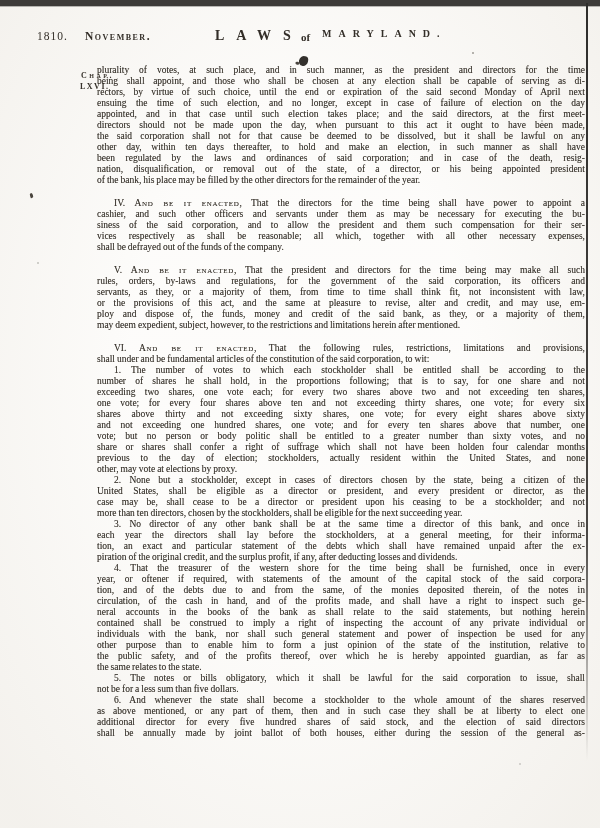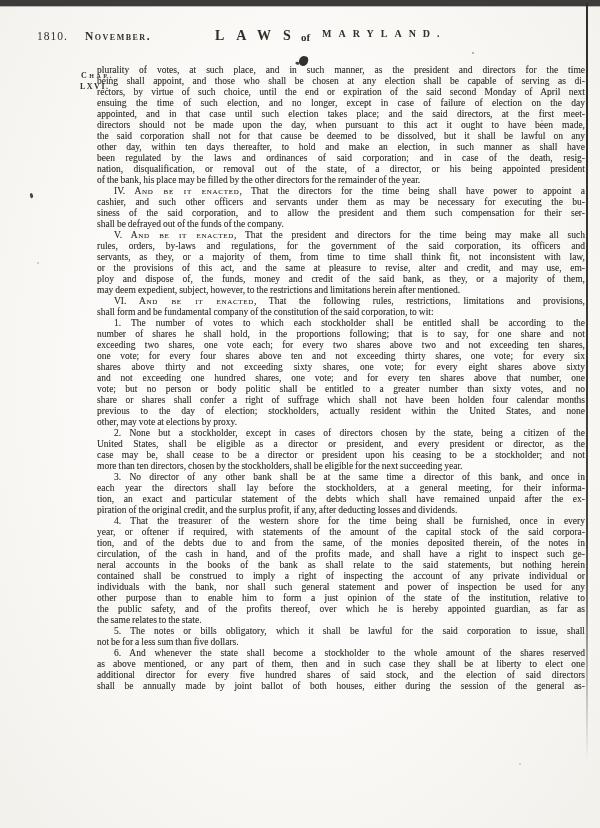--- a/index.html
+++ b/index.html
@@ -41,21 +41,21 @@
   .marginnote { position:absolute; left:33px; top:71px; width:56px; color:#37322b; }
   .chap    { font-size:8px; font-weight:bold; font-variant:small-caps; letter-spacing:2.5px;margin-left:48px; }
   .chapnum { font-size:8px; font-weight:bold; letter-spacing:1.5px; margin:2px 0 0 4px;padding-left:43px; }
 
   .bodytext {
     position:absolute; left:88px; top:65px; width:497px;
     font-size:9.5px; line-height:11px; word-spacing:-0.4px;
     color:#39342d;
     text-shadow: 0 0 0.4px rgba(45,40,34,0.45);
   }
-  .para.gap { }
+  .para.gap { margin-top:12px; }
   .para.indent .tline:first-child { text-indent:17px; }
   .tline { height:11px; overflow:hidden; text-align:justify; text-align-last:justify;padding-left:9px; }
   .tline.endline { text-align-last:left; }
   .sc { font-variant:small-caps; letter-spacing:0.7px; }
 
   .speck { position:absolute; border-radius:50%; background:rgba(70,65,58,0.5); }
   .s1 { left:30px;  top:193px; width:3px; height:5px; border-radius:50% 50% 50% 10%; transform:rotate(-20deg); background:#4a453e; }
   .s2 { left:472px; top:52px;  width:2px; height:2px; }
   .s3 { left:541px; top:120px; width:2px; height:1.5px; opacity:.6; }
   .s4 { left:37px;  top:262px; width:2px; height:2px; opacity:.6; }
@@ -94,33 +94,34 @@
         <div class="tline">the said corporation shall not for that cause be deemed to be dissolved, but it shall be lawful on any</div>
         <div class="tline">other day, within ten days thereafter, to hold and make an election, in such manner as shall have</div>
         <div class="tline">been regulated by the laws and ordinances of said corporation; and in case of the death, resig-</div>
         <div class="tline">nation, disqualification, or removal out of the state, of a director, or his being appointed president</div>
         <div class="tline endline">of the bank, his place may be filled by the other directors for the remainder of the year.</div>
       </div>
       <div class="para gap indent">
         <div class="tline">IV. <span class="sc">And be it enacted</span>, That the directors for the time being shall have power to appoint a</div>
         <div class="tline">cashier, and such other officers and servants under them as may be necessary for executing the bu-</div>
         <div class="tline">siness of the said corporation, and to allow the president and them such compensation for their ser-</div>
+        <div class="tline">vices respectively as shall be reasonable; all which, together with all other necessary expenses,</div>
         <div class="tline endline">shall be defrayed out of the funds of the company.</div>
       </div>
       <div class="para gap indent">
         <div class="tline">V. <span class="sc">And be it enacted</span>, That the president and directors for the time being may make all such</div>
         <div class="tline">rules, orders, by-laws and regulations, for the government of the said corporation, its officers and</div>
         <div class="tline">servants, as they, or a majority of them, from time to time shall think fit, not inconsistent with law,</div>
         <div class="tline">or the provisions of this act, and the same at pleasure to revise, alter and credit, and may use, em-</div>
         <div class="tline">ploy and dispose of, the funds, money and credit of the said bank, as they, or a majority of them,</div>
         <div class="tline endline">may deem expedient, subject, however, to the restrictions and limitations herein after mentioned.</div>
       </div>
       <div class="para gap indent">
         <div class="tline">VI. <span class="sc">And be it enacted</span>, That the following rules, restrictions, limitations and provisions,</div>
-        <div class="tline endline">shall form and be fundamental company of the constitution of the said corporation, to wit:</div>
+        <div class="tline endline">shall under and be fundamental articles of the constitution of the said corporation, to wit:</div>
       </div>
       <div class="para indent">
         <div class="tline">1. The number of votes to which each stockholder shall be entitled shall be according to the</div>
         <div class="tline">number of shares he shall hold, in the proportions following; that is to say, for one share and not</div>
         <div class="tline">exceeding two shares, one vote each; for every two shares above two and not exceeding ten shares,</div>
         <div class="tline">one vote; for every four shares above ten and not exceeding thirty shares, one vote; for every six</div>
         <div class="tline">shares above thirty and not exceeding sixty shares, one vote; for every eight shares above sixty</div>
         <div class="tline">and not exceeding one hundred shares, one vote; and for every ten shares above that number, one</div>
         <div class="tline">vote; but no person or body politic shall be entitled to a greater number than sixty votes, and no</div>
         <div class="tline">share or shares shall confer a right of suffrage which shall not have been holden four calendar months</div>

